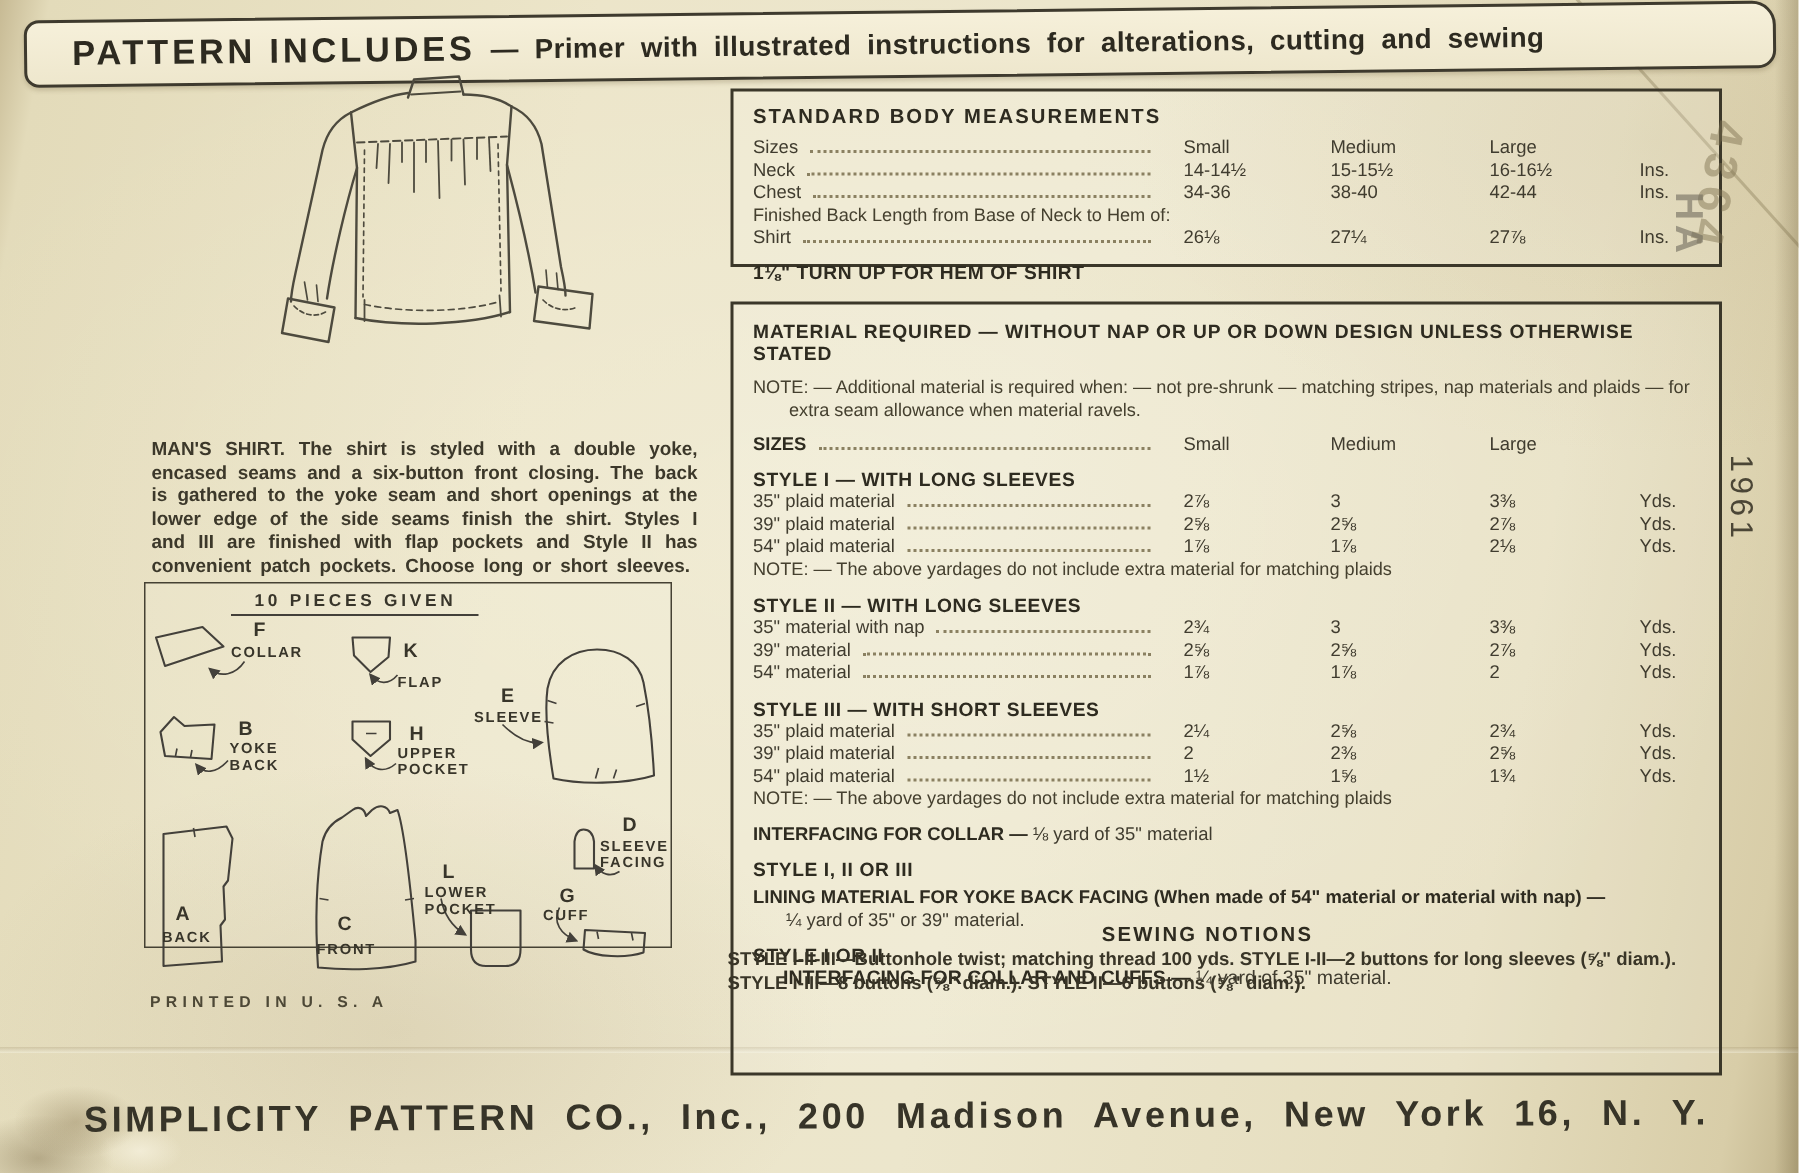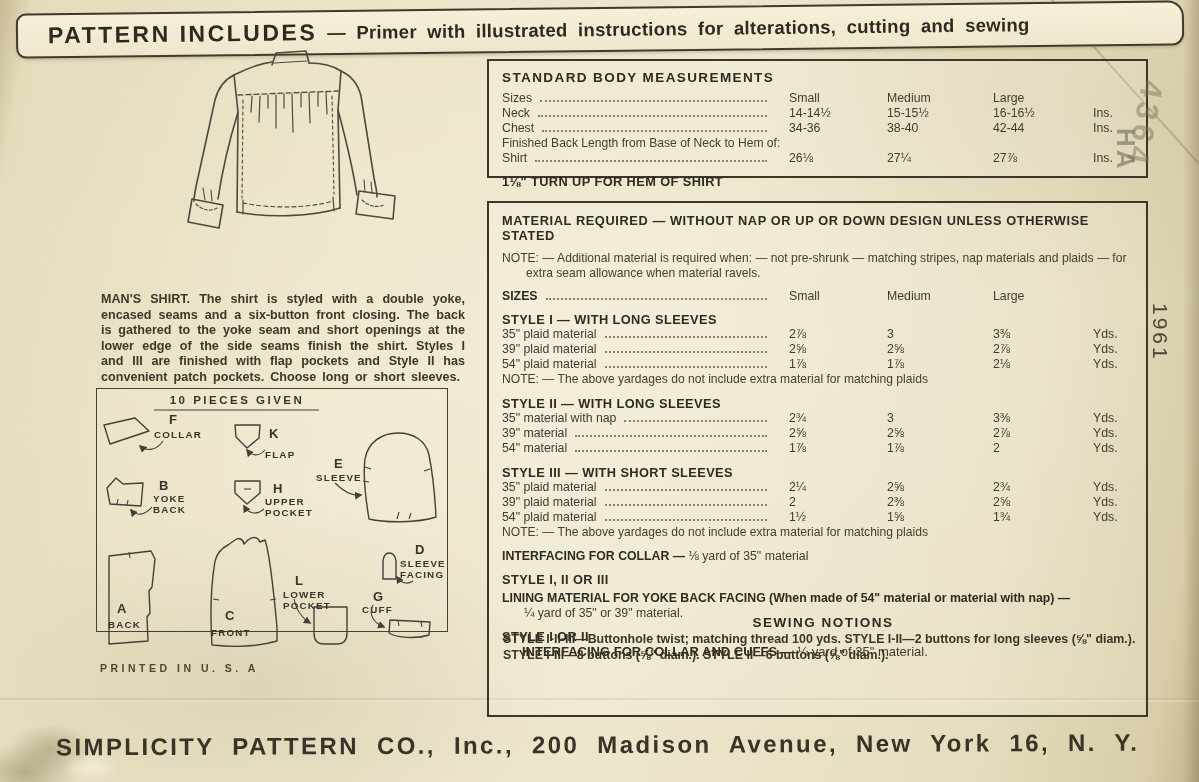--- a/index.html
+++ b/index.html
@@ -34,21 +34,21 @@
   .grow{display:grid;grid-template-columns:1fr 86px 94px 88px 40px;align-items:baseline;line-height:15px;font-size:12.3px;gap:12px;}
   .grow .lblwrap{display:flex;align-items:baseline;min-width:0;}
   .grow .lbl{white-space:nowrap;}
   .leader{flex:1;margin:0 10px 2px 8px;border-bottom:2px dotted #8a8061;min-width:18px;}
   .v{white-space:nowrap;}
   .note{font-size:12.1px;line-height:15px;color:#45402f;}
   .hang{margin-left:24px;text-indent:-24px;}
   .bold{font-weight:700;color:#2e2b20;}
   .mt4{margin-top:4px;}.mt6{margin-top:6px;}.mt8{margin-top:8px;}.mt9{margin-top:9px;}
   
-  .notions{left:497px;top:615px;width:652px;}
+  .notions{left:479px;top:615px;width:652px;}
   .notions .nh{text-align:center;font-size:13.5px;font-weight:700;letter-spacing:1.5px;color:#2e2b20;}
   .notions .nt{font-size:12.4px;font-weight:600;line-height:15.5px;margin-top:2px;color:#393527;padding:0 6px;}
   
   .desc{left:101px;top:292px;width:364px;font-size:12.6px;line-height:15.5px;text-align:justify;word-spacing:2.5px;color:#3c382a;font-weight:600;}
   .pieces-box{left:96px;top:388px;width:352px;height:244px;border:1.6px solid #454133;box-sizing:border-box;background:rgba(255,255,250,.10);}
   .printed{left:100px;top:662px;font-size:10.5px;font-weight:700;letter-spacing:3.5px;color:#4d4836;}
   
   .footer{left:56px;top:731px;width:1110px;font-size:24px;font-weight:700;letter-spacing:2.4px;word-spacing:9px;color:#373428;transform:rotate(-0.25deg);white-space:nowrap;}
   
   .stamp{left:1126px;top:80px;writing-mode:vertical-rl;font-size:31px;font-weight:600;letter-spacing:5px;color:rgba(128,114,82,.48);transform:rotate(11deg);}

